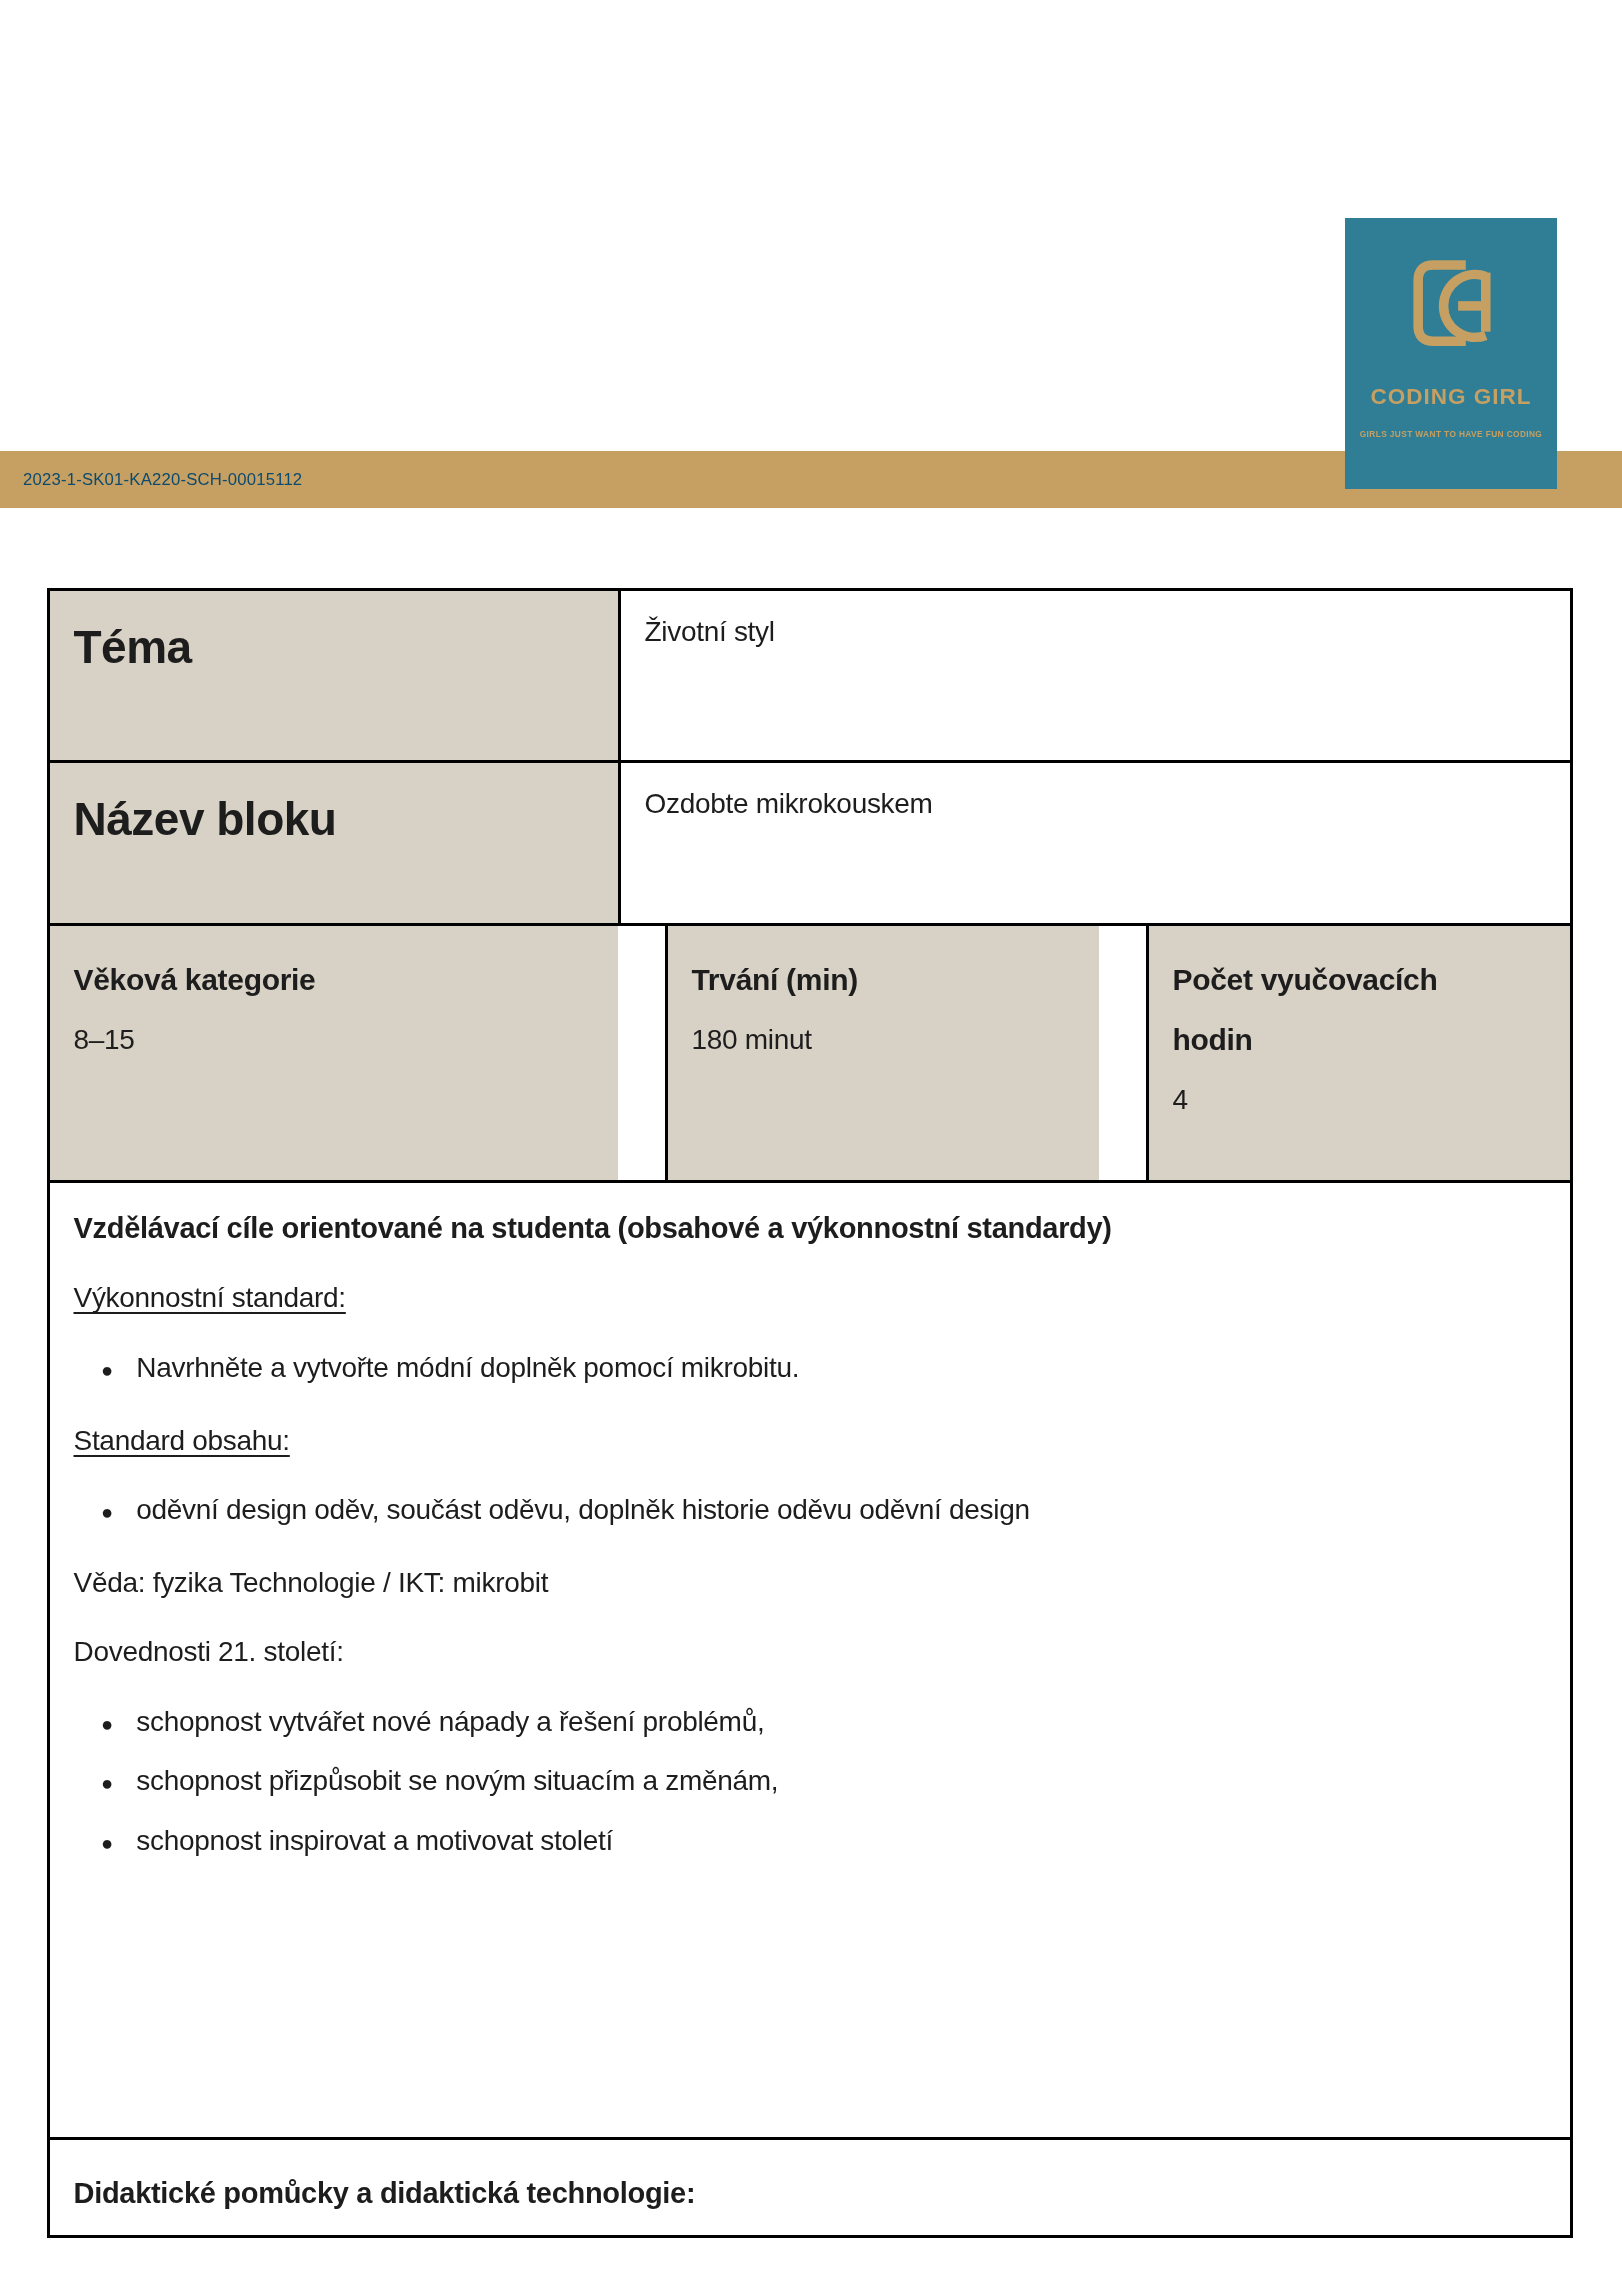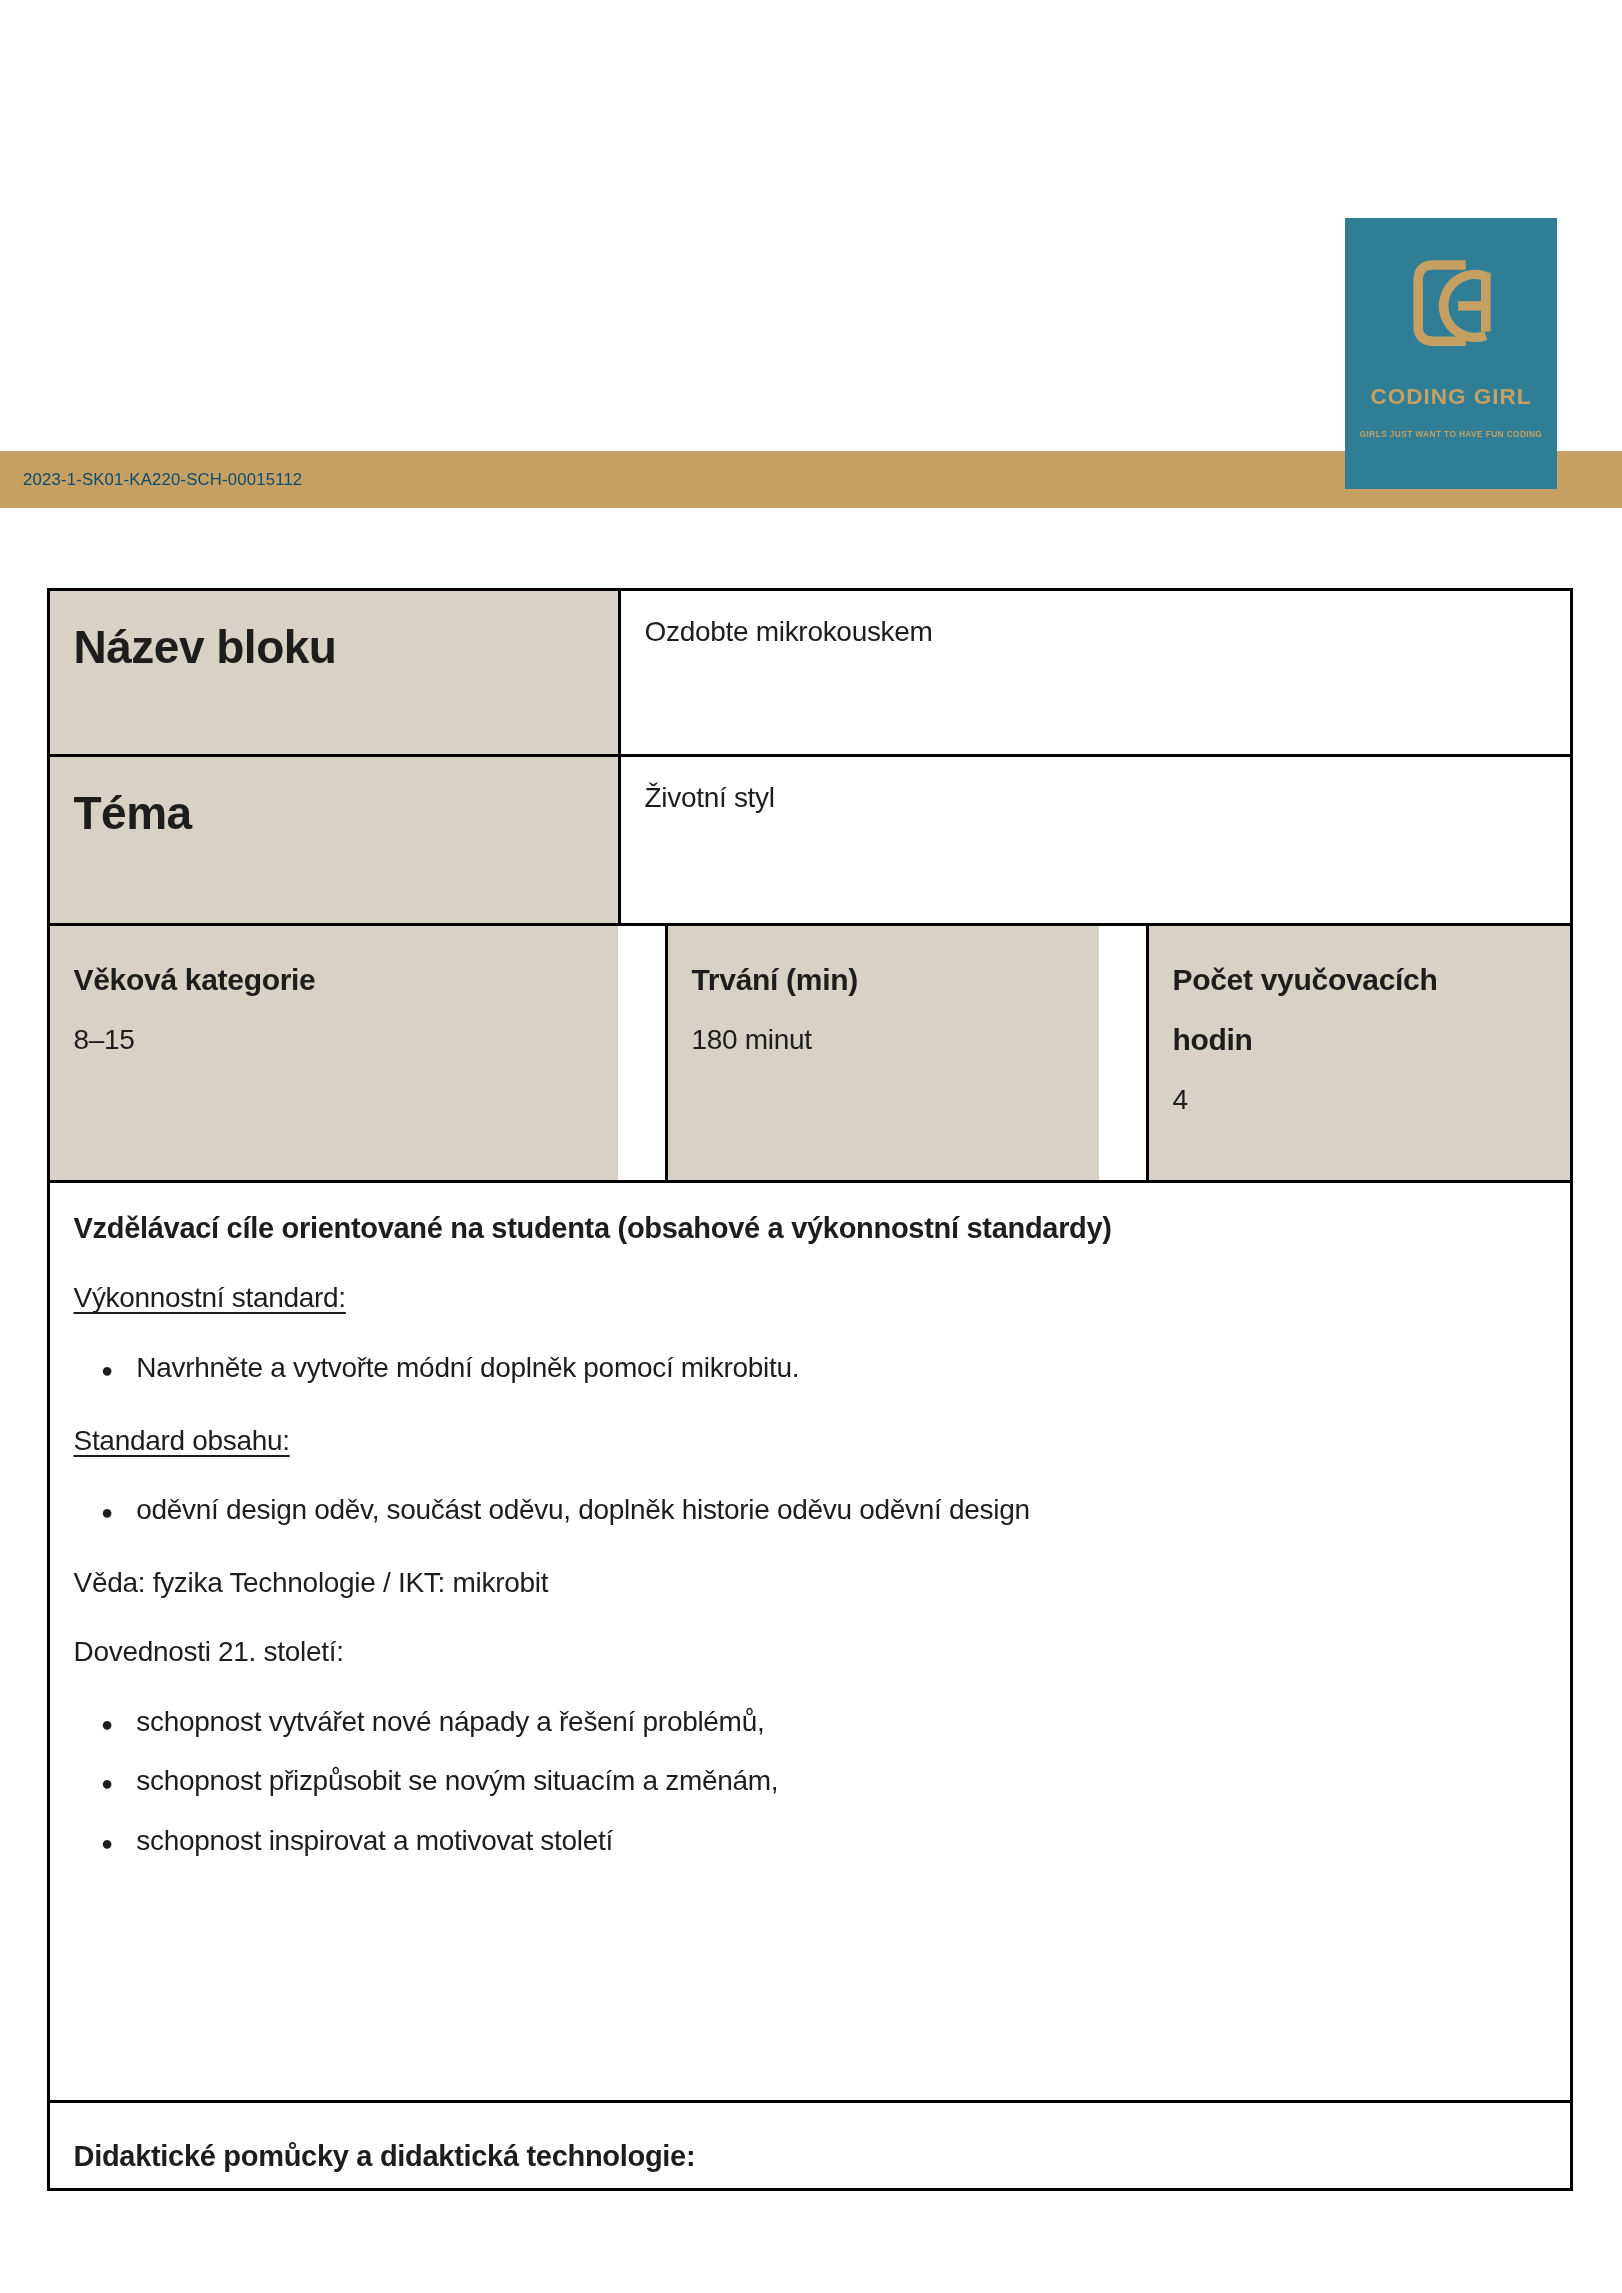--- a/index.html
+++ b/index.html
@@ -67,21 +67,21 @@
     width:1526px;
     border:3.9px solid var(--border);
     background:#fff;
   }
   .t-row{display:grid;}
   .t-row + .t-row{border-top:3.9px solid var(--border);}
   .row-a{grid-template-columns:568px auto;height:169px;}
   .row-b{grid-template-columns:568px auto;height:163px;}
   .row-c{grid-template-columns:568px 434px auto;height:257px;gap:47px;}
   .row-d{grid-template-columns:auto;height:920px;}
-  .row-e{grid-template-columns:auto;height:88px;}
+  .row-e{grid-template-columns:auto;height:98px;margin-top:37px;}
   .cell{padding:23.5px;overflow:hidden;}
   .cell + .cell{border-left:3.9px solid var(--border);}
   .cell.shaded{background:var(--beige);}
   .big-label{
     font-size:46px;font-weight:bold;
     letter-spacing:-0.5px;
     padding-top:5.9px;
   }
   .value-text{
     font-size:28px;letter-spacing:-0.3px;
@@ -133,35 +133,35 @@
         <path d="M 101 65 H 72"></path>
         <path d="M 101 30 V 92"></path>
       </g>
     </svg>
     <div class="brand">CODING GIRL</div>
     <div class="tagline">GIRLS JUST WANT TO HAVE FUN CODING</div>
   </div>
 
   <div class="doc-table">
 
+    <div class="t-row row-a">
+      <div class="cell shaded">
+        <div class="big-label">Téma</div>
+      </div>
+      <div class="cell">
+        <div class="value-text">Životní styl</div>
+      </div>
+    </div>
+
     <div class="t-row row-b">
       <div class="cell shaded">
         <div class="big-label">Název bloku</div>
       </div>
       <div class="cell">
         <div class="value-text">Ozdobte mikrokouskem</div>
-      </div>
-    </div>
-
-    <div class="t-row row-a">
-      <div class="cell shaded">
-        <div class="big-label">Téma</div>
-      </div>
-      <div class="cell">
-        <div class="value-text">Životní styl</div>
       </div>
     </div>
 
     <div class="t-row row-c">
       <div class="cell shaded">
         <div class="meta-label">Věková kategorie</div>
         <div class="value-text">8–15</div>
       </div>
       <div class="cell shaded">
         <div class="meta-label">Trvání (min)</div>

